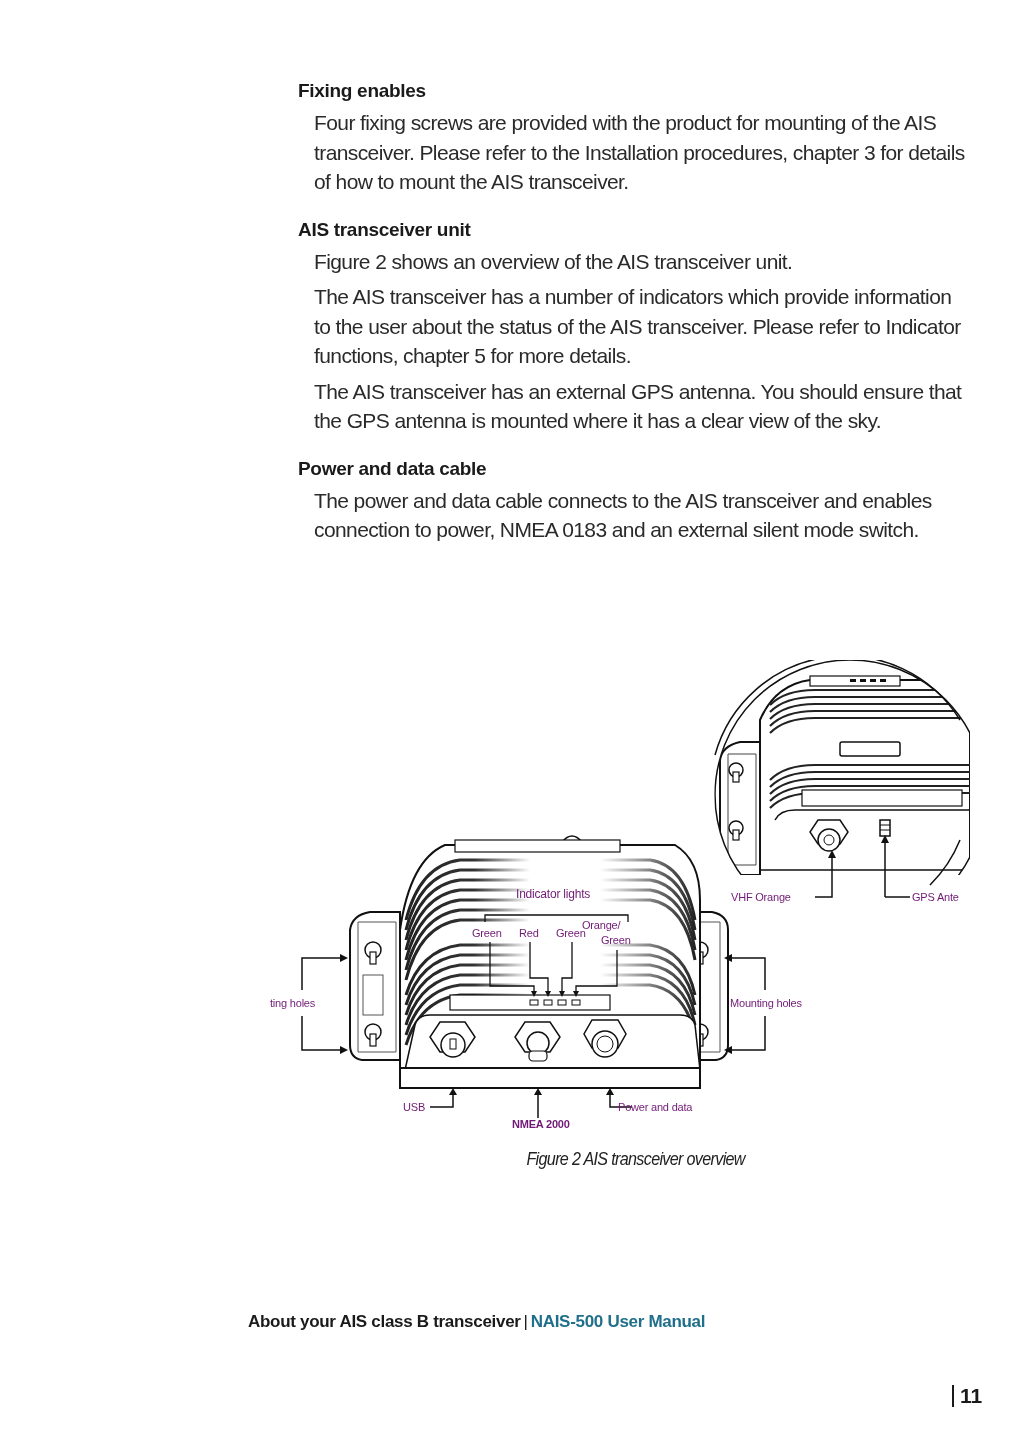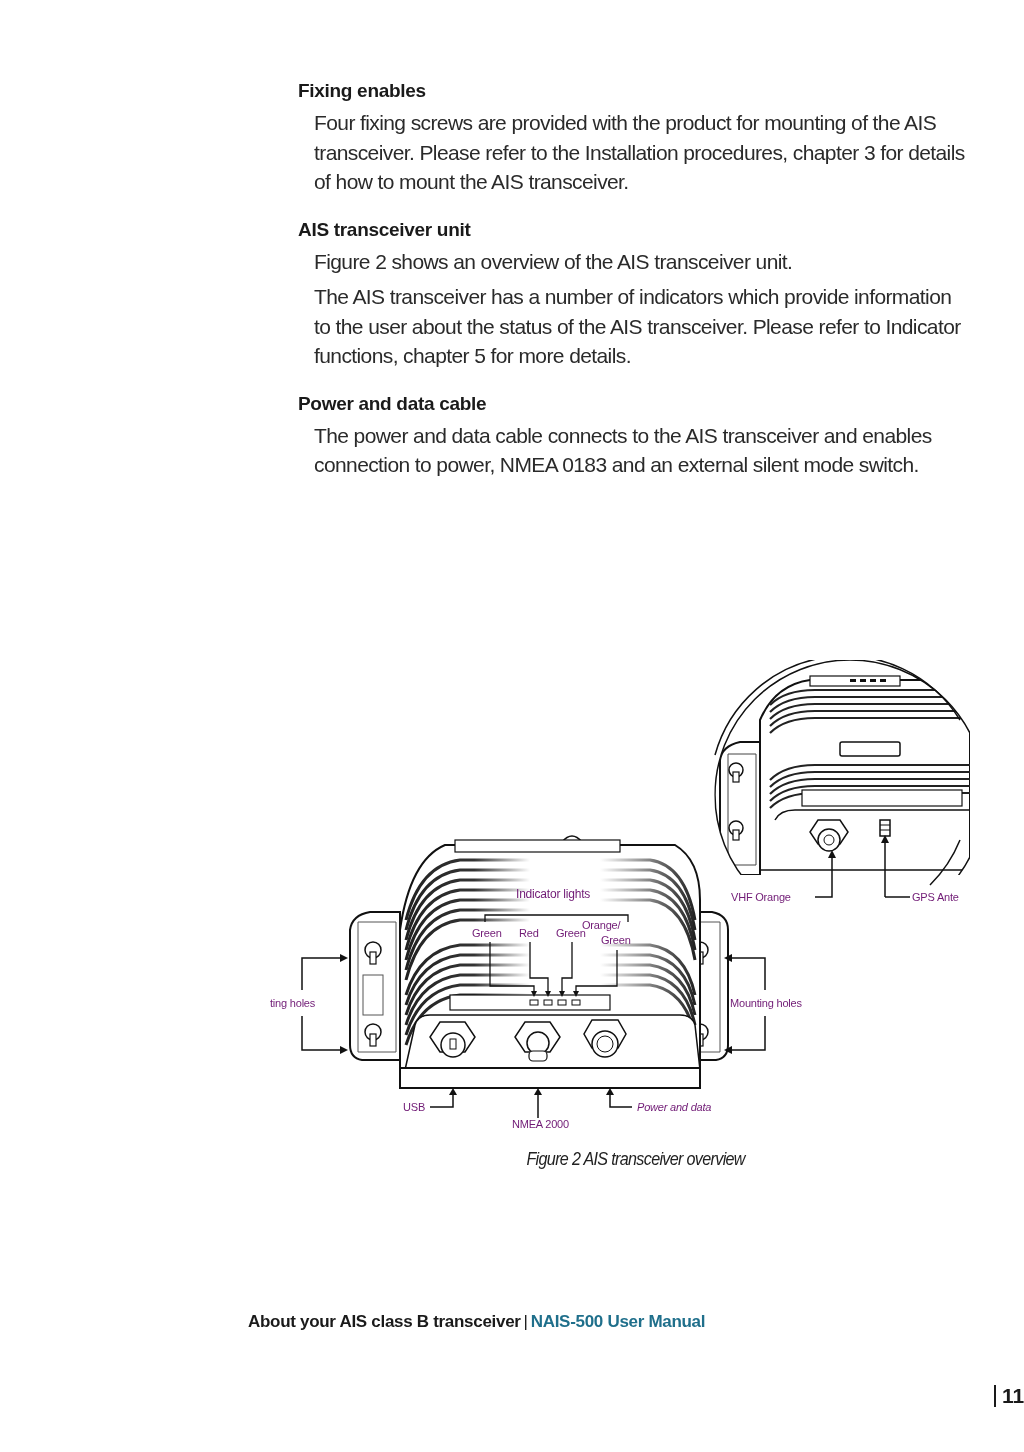--- a/index.html
+++ b/index.html
@@ -27,35 +27,36 @@
       position: absolute; top: 1148px; left: 0; width: 1024px; text-align: center; padding-left: 250px; box-sizing: border-box;
       font-family: "Liberation Sans", sans-serif; font-style: italic; font-size: 19px; color: #222;
       letter-spacing: -0.8px; transform: scaleX(0.85); transform-origin: 628px 0;
     }
     .footer { position: absolute; top: 1312px; left: 248px; font-size: 17px; font-weight: bold; letter-spacing: -0.3px; }
     .footer .chapter { color: #1a1a1a; }
     .footer .sep { color: #1a1a1a; font-weight: normal; margin: 0 3px; }
     .footer .manual { color: #1f6f8b; }
     .pagenum {
       position: absolute; top: 1385px; left: 952px; font-size: 21px; font-weight: bold; color: #1a1a1a;
-      border-left: 2px solid #1a1a1a; padding-left: 6px; line-height: 22px; margin-left: 42px;
+      border-left: 2px solid #1a1a1a; padding-left: 6px; line-height: 22px;
     }
   </style>
 </head>
 <body>
 
 <div class="content">
   <div class="section">
     <h3>Fixing enables</h3>
     <p>Four fixing screws are provided with the product for mounting of the AIS transceiver. Please refer to the Installation procedures, chapter 3 for details of how to mount the AIS transceiver.</p>
   </div>
   <div class="section">
     <h3>AIS transceiver unit</h3>
     <p>Figure 2 shows an overview of the AIS transceiver unit.</p>
     <p>The AIS transceiver has a number of indicators which provide information to the user about the status of the AIS transceiver. Please refer to Indicator functions, chapter 5 for more details.</p>
+    <p>The AIS transceiver has an external GPS antenna. You should ensure that the GPS antenna is mounted where it has a clear view of the sky.</p>
   </div>
   <div class="section">
     <h3>Power and data cable</h3>
     <p>The power and data cable connects to the AIS transceiver and enables connection to power, NMEA 0183 and an external silent mode switch.</p>
   </div>
 </div>
 
 <div class="figure">
   <svg width="700" height="480" viewBox="0 0 700 480">
     <defs>
@@ -243,22 +244,22 @@
 
   <span class="lbl" style="left:246px; top:227px; font-size:12px;">Indicator lights</span>
   <span class="lbl" style="left:202px; top:267px;">Green</span>
   <span class="lbl" style="left:249px; top:267px;">Red</span>
   <span class="lbl" style="left:286px; top:267px;">Green</span>
   <span class="lbl" style="left:312px; top:259px;">Orange/</span>
   <span class="lbl" style="left:331px; top:274px;">Green</span>
   <span class="lbl" style="left:0px; top:337px;">ting holes</span>
   <span class="lbl" style="left:460px; top:337px;">Mounting holes</span>
   <span class="lbl" style="left:133px; top:441px;">USB</span>
-  <span class="lbl" style="left:242px; top:458px;">NMEA 2000</span>
-  <span class="lbl" style="left:367px; top:441px;font-style:italic;">Power and data</span>
+  <span class="lbl" style="left:242px; top:458px;font-weight:bold;">NMEA 2000</span>
+  <span class="lbl" style="left:348px; top:441px;">Power and data</span>
   <span class="lbl" style="left:461px; top:231px;">VHF Orange</span>
   <span class="lbl" style="left:642px; top:231px;">GPS Ante</span>
 </div>
 
 <div class="caption">Figure 2 AIS transceiver overview</div>
 
 <div class="footer">
   <span class="chapter">About your AIS class B transceiver</span><span class="sep">|</span><span class="manual">NAIS-500 User Manual</span>
 </div>
 <div class="pagenum">11</div>

